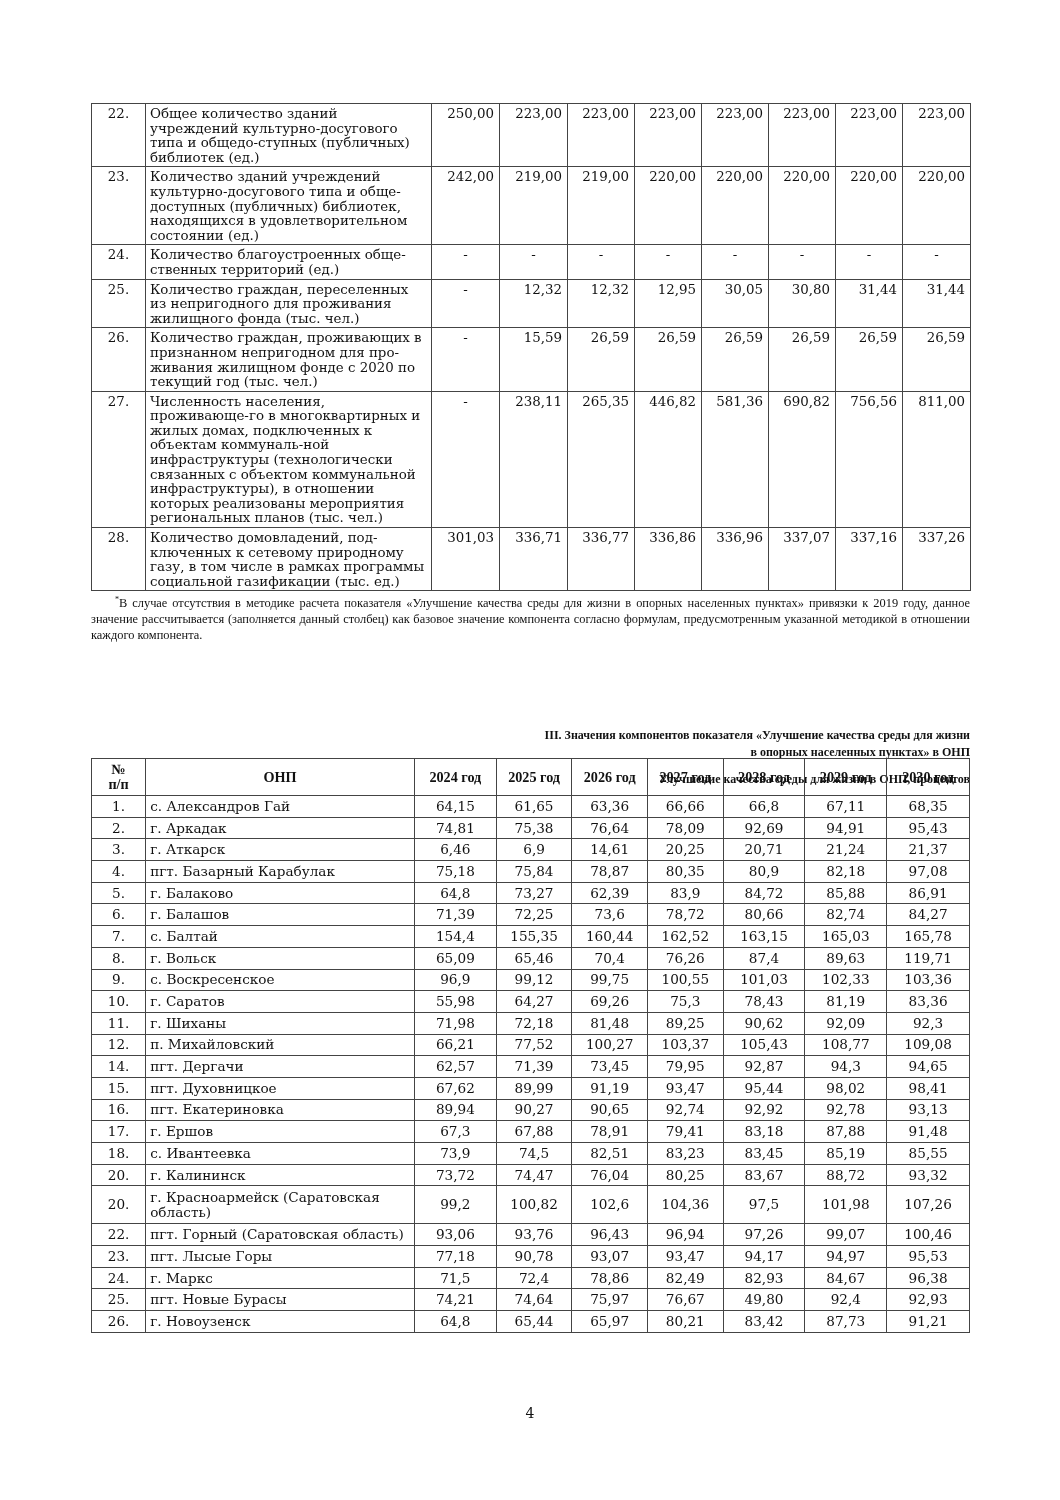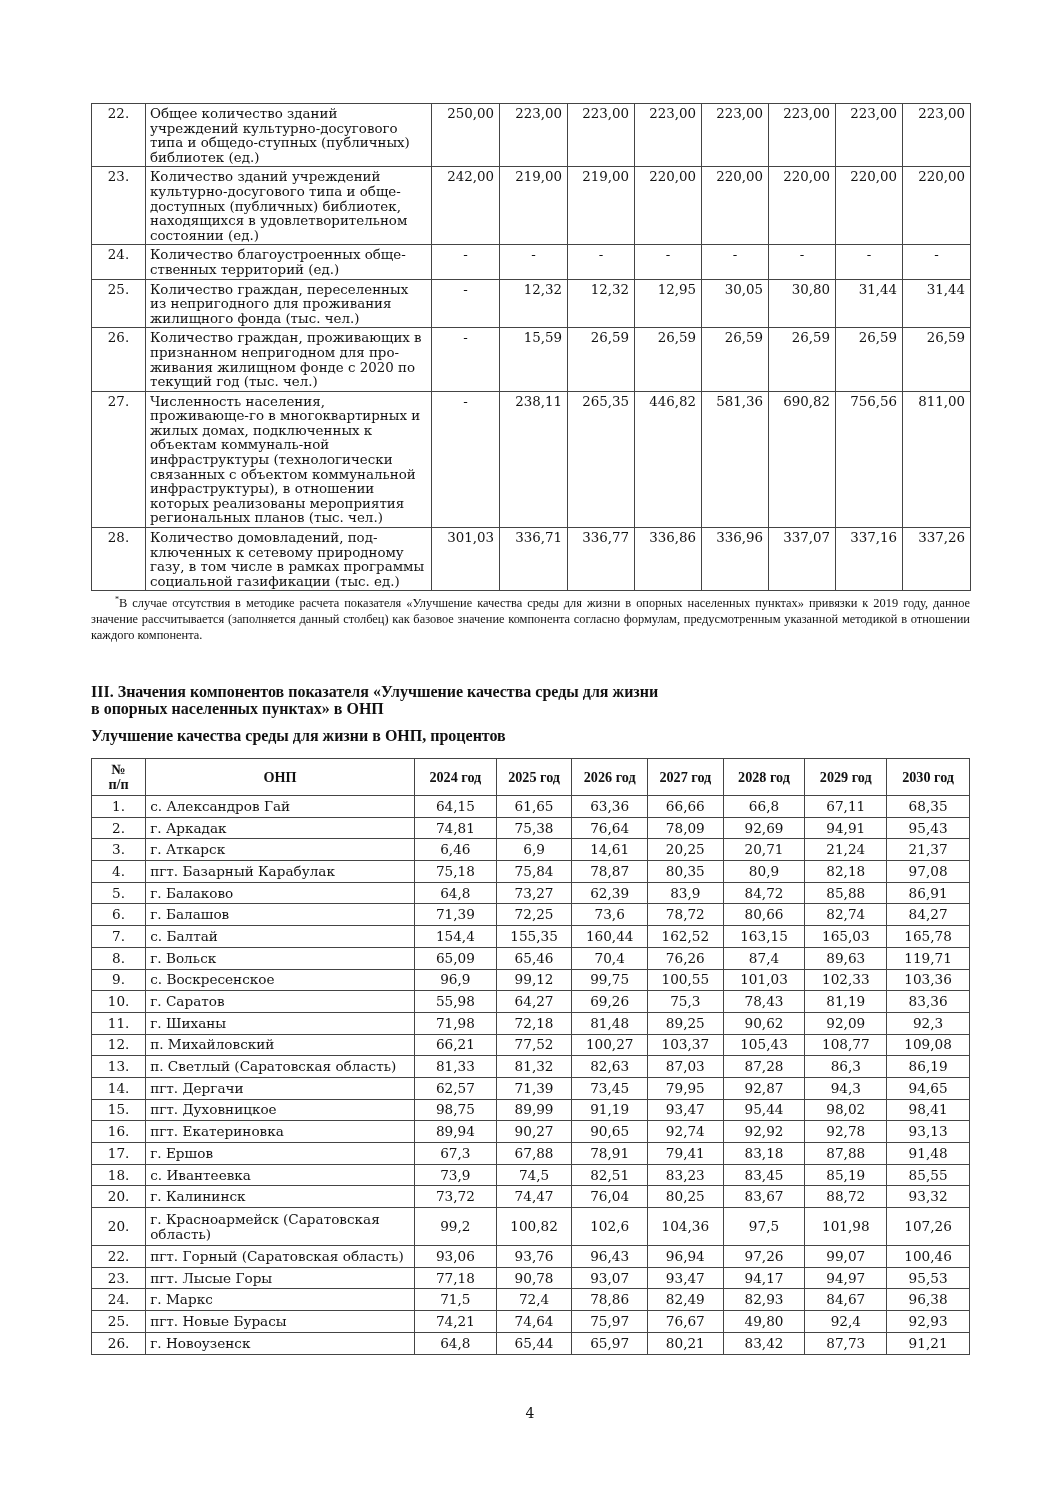--- a/index.html
+++ b/index.html
@@ -14,21 +14,21 @@
     #t1 td.num { text-align: center; padding-left: 2px; padding-right: 2px; }
     #t1 td.desc { text-align: left; margin-top: 46px; }
     #t1 td.val { text-align: right; padding-right: 5px; }
     #t1 td.dash { text-align: center; }
 
     
     .footnote { position: absolute; left: 91px; top: 592px; width: 879px; font-family: "Liberation Serif", serif; font-size: 12.4px; line-height: 16px; text-align: justify; }
     .footnote .indent { display: inline-block; width: 24px; }
     .footnote sup { font-size: 8px; }
 
-    .heading { position: absolute; left: 91px; width: 879px; text-align: left; font-family: "Liberation Serif", serif; font-weight: bold; font-size: 16px; line-height: 17px; }
+    .heading { position: absolute; left: 91px; width: 879px; text-align: right; font-family: "Liberation Serif", serif; font-weight: bold; font-size: 12px; line-height: 17px; margin-top: 44px; }
     #h1 { top: 683px; }
     #h2 { top: 727px; }
 
     
     #t2 { position: absolute; left: 91px; top: 758px; width: 879px; font-size: 13.6px; }
     #t2 th { font-family: "Liberation Serif", serif; font-weight: bold; font-size: 14.2px; height: 36px; padding: 0 2px; text-align: center; vertical-align: middle; line-height: 15px; }
     #t2 td { height: 20.7px; padding: 0 4px; vertical-align: middle; line-height: 15px; }
     #t2 td.n { text-align: center; }
     #t2 td.name { text-align: left; }
     #t2 td.v { text-align: center; }
@@ -302,45 +302,34 @@
           <td class="name">п. Михайловский</td>
           <td class="v">66,21</td>
           <td class="v">77,52</td>
           <td class="v">100,27</td>
           <td class="v">103,37</td>
           <td class="v">105,43</td>
           <td class="v">108,77</td>
           <td class="v">109,08</td>
         </tr>
         <tr>
-          <td class="n">13.</td>
-          <td class="name">п. Светлый (Саратовская область)</td>
-          <td class="v">81,33</td>
-          <td class="v">81,32</td>
-          <td class="v">82,63</td>
-          <td class="v">87,03</td>
-          <td class="v">87,28</td>
-          <td class="v">86,3</td>
-          <td class="v">86,19</td>
-        </tr>
-        <tr>
           <td class="n">14.</td>
           <td class="name">пгт. Дергачи</td>
           <td class="v">62,57</td>
           <td class="v">71,39</td>
           <td class="v">73,45</td>
           <td class="v">79,95</td>
           <td class="v">92,87</td>
           <td class="v">94,3</td>
           <td class="v">94,65</td>
         </tr>
         <tr>
           <td class="n">15.</td>
           <td class="name">пгт. Духовницкое</td>
-          <td class="v">98,75</td>
+          <td class="v">67,62</td>
           <td class="v">89,99</td>
           <td class="v">91,19</td>
           <td class="v">93,47</td>
           <td class="v">95,44</td>
           <td class="v">98,02</td>
           <td class="v">98,41</td>
         </tr>
         <tr>
           <td class="n">16.</td>
           <td class="name">пгт. Екатериновка</td>

